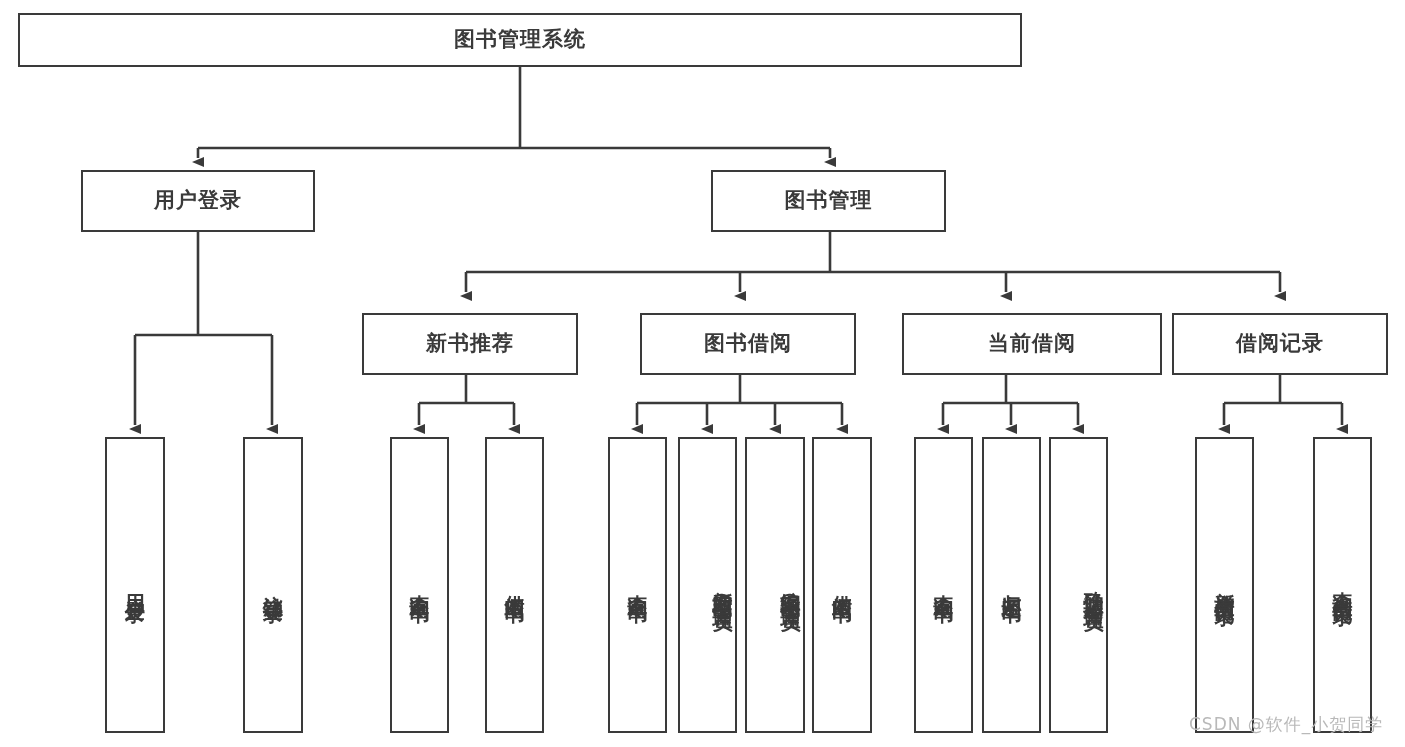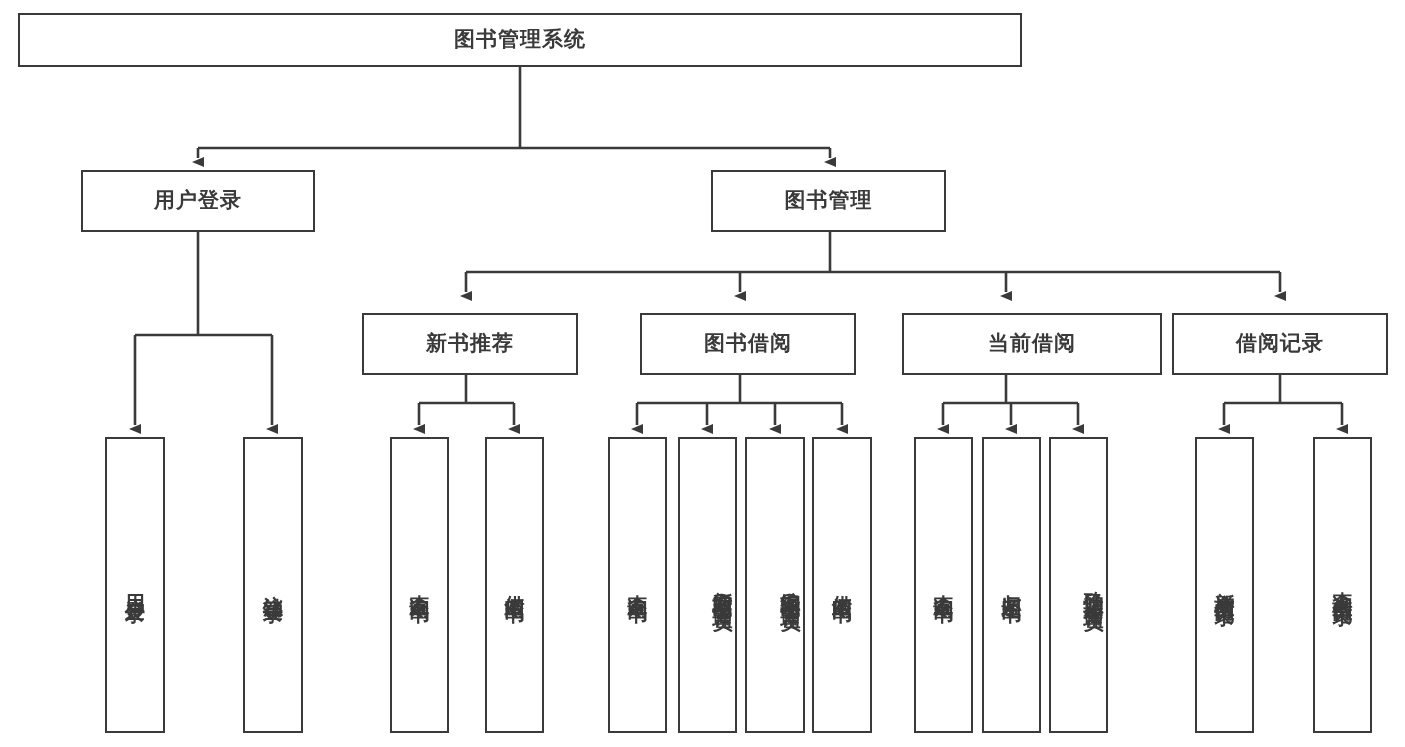--- a/index.html
+++ b/index.html
@@ -157,14 +157,15 @@
     <span class="lbl">确认归还（管理员）</span>
   </div>
 
   <div class="node v midalign" style="left:1195px;top:437px;width:59px;height:296px;">
     <span class="lbl">新增借阅记录</span>
   </div>
   <div class="node v midalign" style="left:1313px;top:437px;width:59px;height:296px;">
     <span class="lbl">查询借阅记录</span>
   </div>
 
+  <div id="watermark">CSDN @软件_小贺同学</div>
 
 </div>
 
 </body></html>

